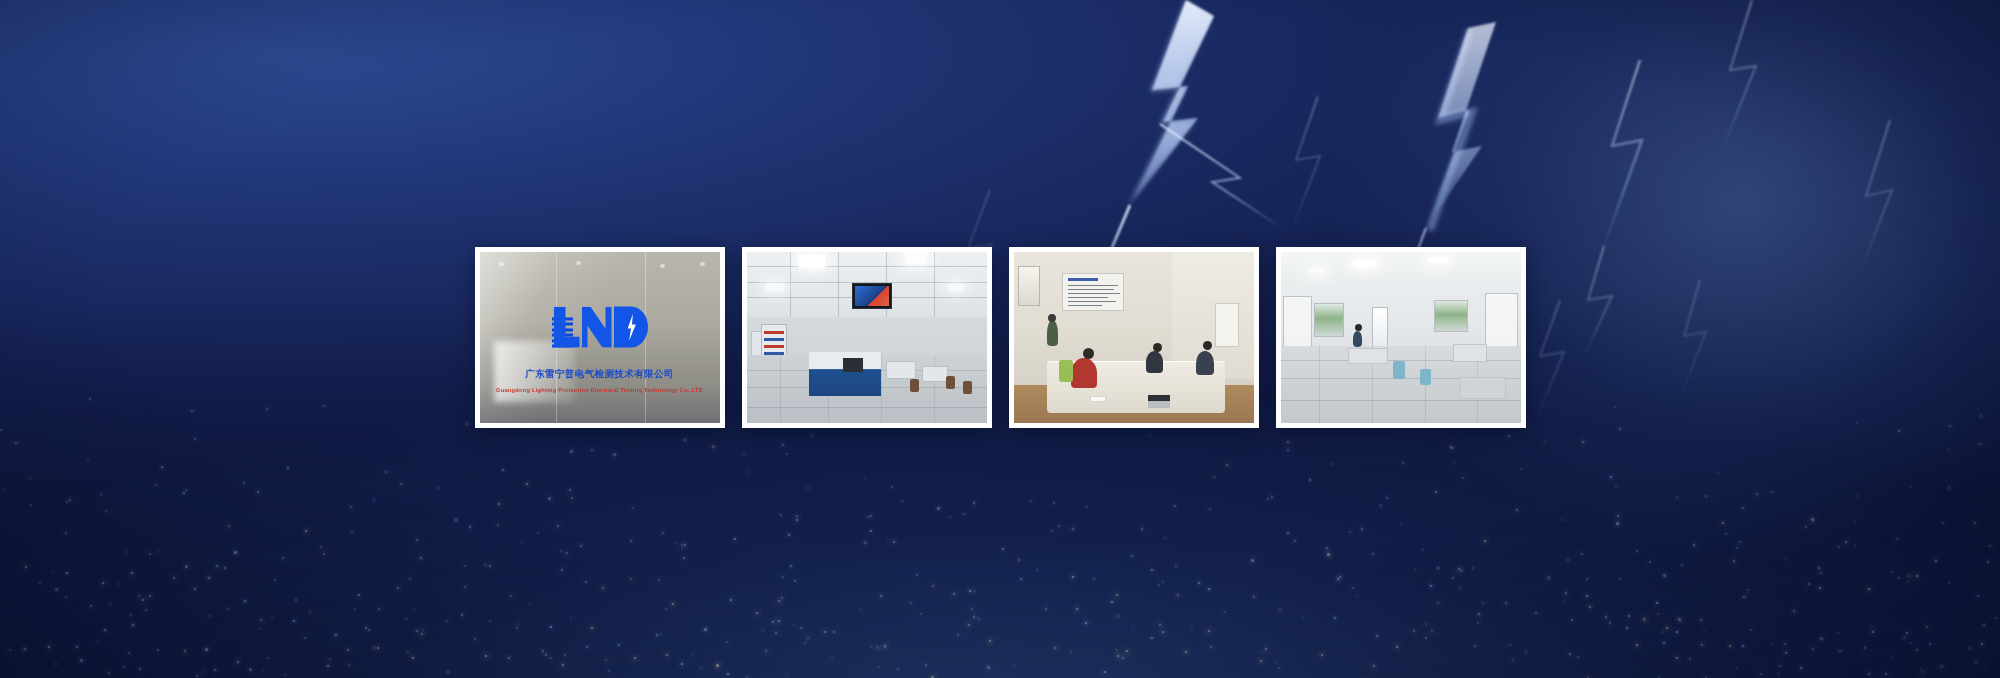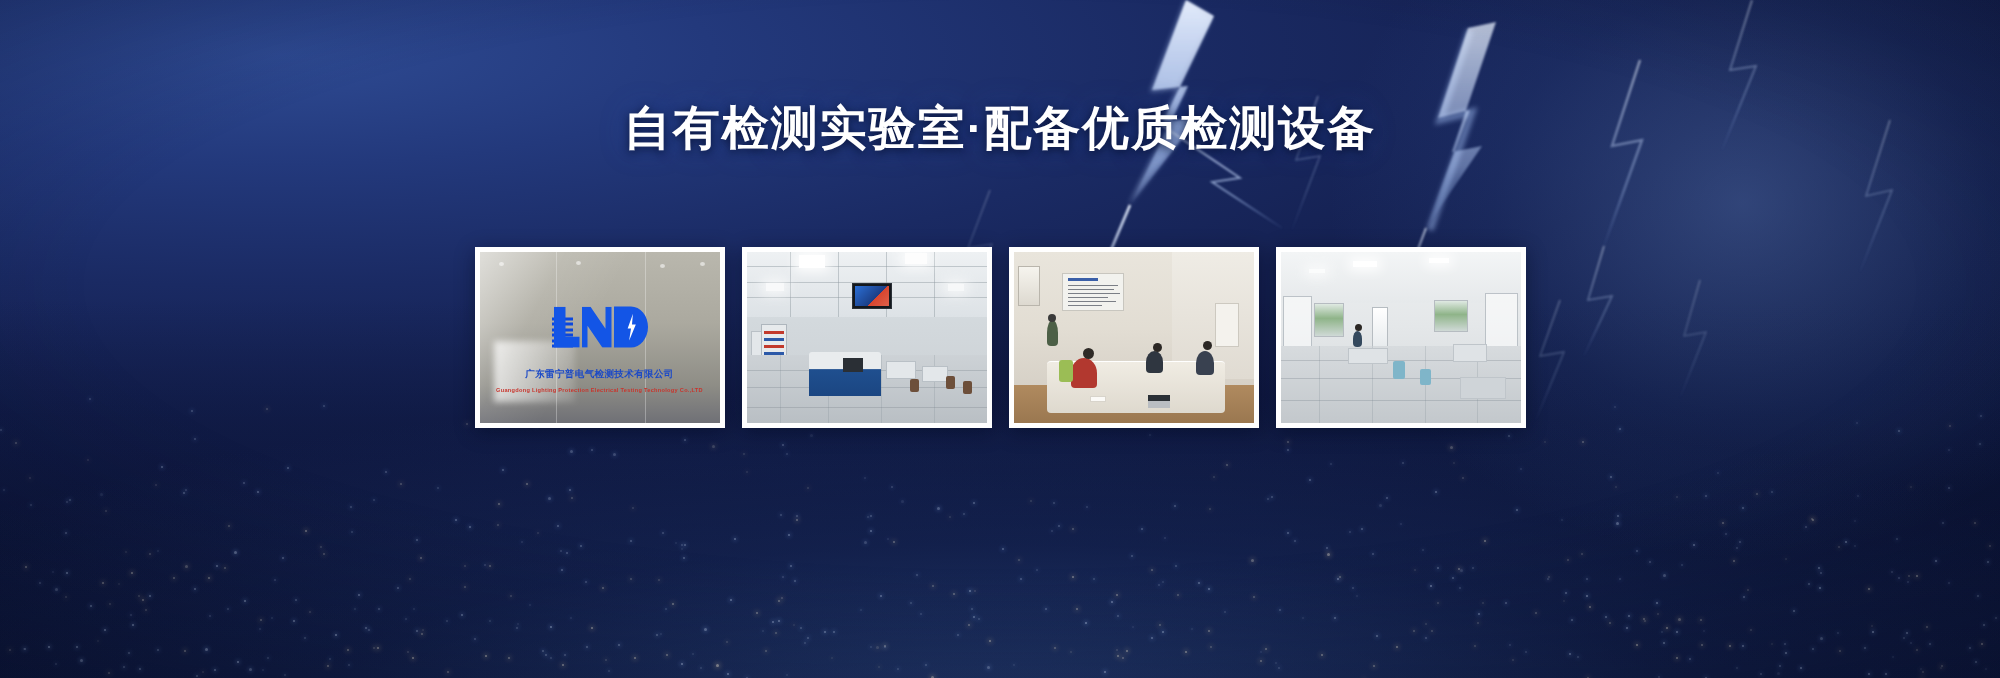--- a/index.html
+++ b/index.html
@@ -735,21 +735,20 @@
       <path d="M1318 96 L1296 160 L1320 156 L1292 230" stroke="url(#lg)" stroke-width="1.5" fill="none" opacity=".4"></path>
       <path d="M1560 300 L1540 356 L1564 352 L1536 420" stroke="url(#lg)" stroke-width="1.4" fill="none" opacity=".35"></path>
       <path d="M1700 280 L1684 336 L1706 332 L1680 398" stroke="url(#lg)" stroke-width="1.3" fill="none" opacity=".33"></path>
       <path d="M990 190 L968 248 L992 244 L966 308" stroke="url(#lg)" stroke-width="1.3" fill="none" opacity=".3"></path>
     </g>
   </svg>
 
   <div class="bg-vignette"></div>
 
   <div class="hero-text">
-    <div class="headline">自有检测实验室·配备优质检测设备</div>
   </div>
 
   <div class="gallery">
 
     <div class="card">
       <div class="photo p1">
         <span class="seam s1"></span>
         <span class="seam s2"></span>
         <span class="sheen"></span>
         <span class="pin" style="left:8%;top:6%"></span>

